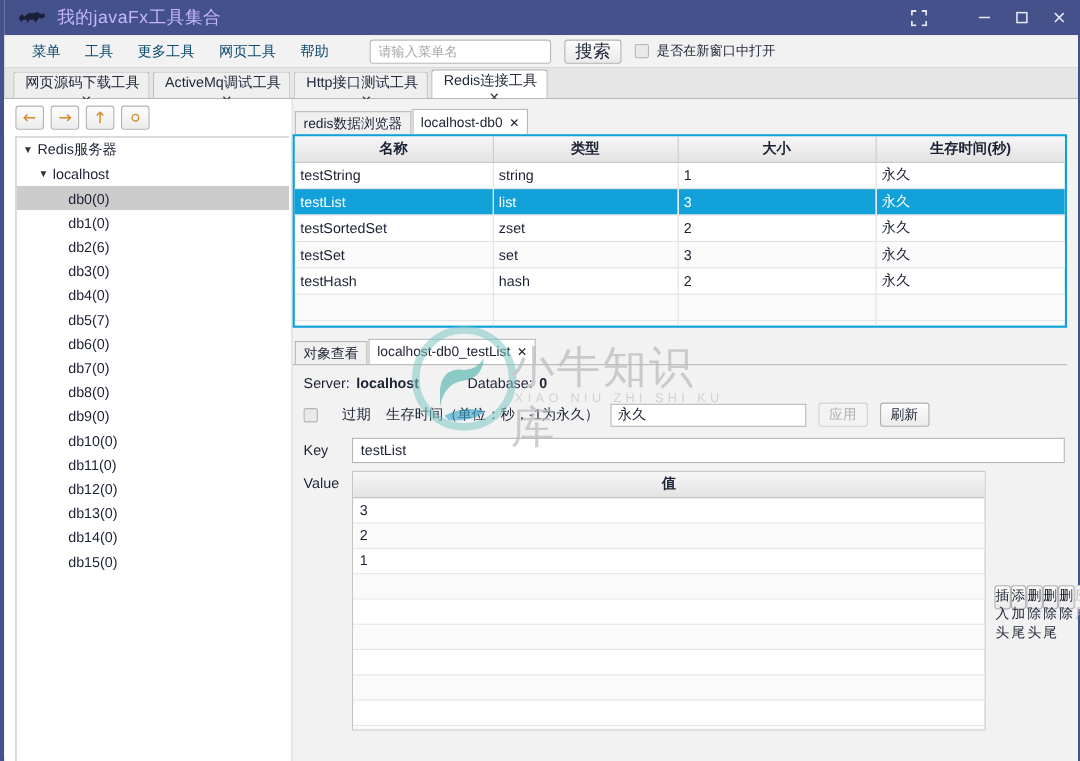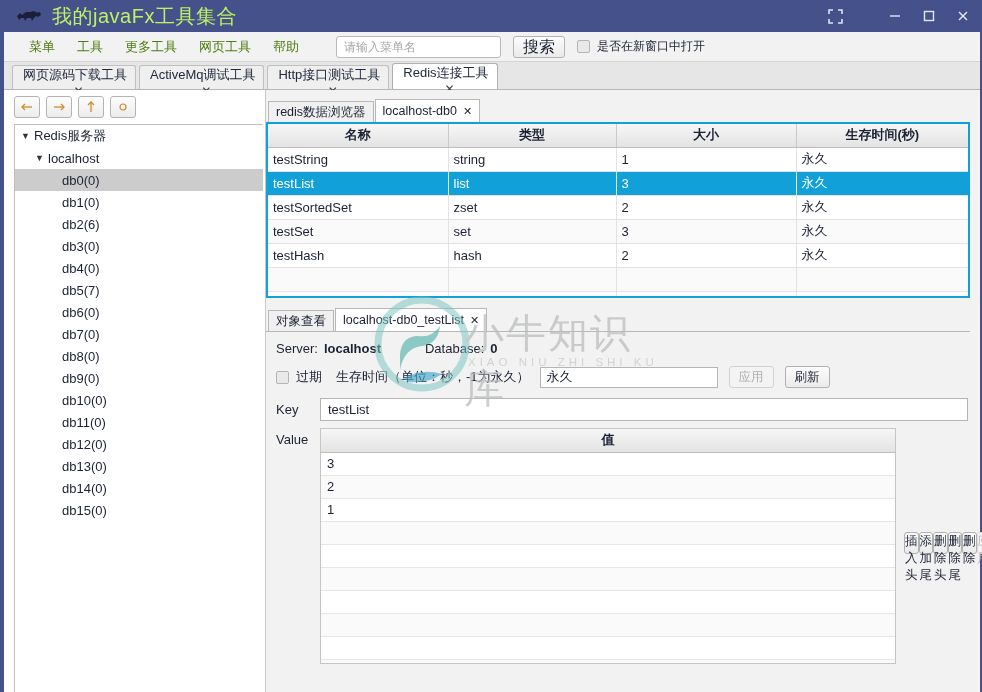--- a/index.html
+++ b/index.html
@@ -31,23 +31,23 @@
   .app-logo {
     width: 34px; height: 24px;
     margin-left: 8px;
     position: relative;
   }
   .bull {
     position: absolute; left: 4px; top: 5px;
     width: 26px; height: 14px;
   }
   .title-text {
-    font-size: 20px;
+    font-size: 16px;
     margin-left: 6px;
-    color: #bef264;
+    color: #c4b5fd;
     letter-spacing: .5px;
   }
   .win-btns {
     position: absolute; right: 0; top: 0;
     height: 32px; display: flex; align-items: center;
   }
   .win-btn {
     width: 34px; height: 32px;
     display: flex; align-items: center; justify-content: center;
     color: #e9ecf5;
@@ -59,21 +59,21 @@
   .menubar {
     height: 30px;
     background: #f2f2f2;
     border-bottom: 1px solid #d4d4d4;
     display: flex; align-items: center;
     padding-left: 14px;
     position: relative;
   }
   .menu-item {
     font-size: 13px;
-    color: #4d7c0f;
+    color: #0c4a6e;
     padding: 4px 11px;
     white-space: nowrap;
   }
   .menu-search {
     width: 165px; height: 22px;
     margin-left: 26px;
     border: 1px solid #b9b9b9;
     border-radius: 3px;
     background: #fff;
     font-size: 12px;
@@ -648,21 +648,21 @@
       <div class="detail-box">
         <div class="row-server">
           <span class="lbl-muted">Server:</span>
           <span class="v-bold">localhost</span>
           <span class="lbl-muted" style="margin-left:44px">Database:</span>
           <span class="v-bold">0</span>
         </div>
 
         <div class="row-ttl">
           <span class="chkbox"></span>
-          <span style="margin-left:7px">过期</span>
+          <span style="margin-left:22px">过期</span>
           <span style="margin-left:14px">生存时间（单位：秒，-1为永久）</span>
           <input class="ttl-input" value="永久" style="">
           <button class="sbtn disabled">应用</button>
           <button class="sbtn">刷新</button>
         </div>
 
         <div class="row-key">
           <span class="lab">Key</span>
           <input class="key-input" value="testList" style="">
         </div>

